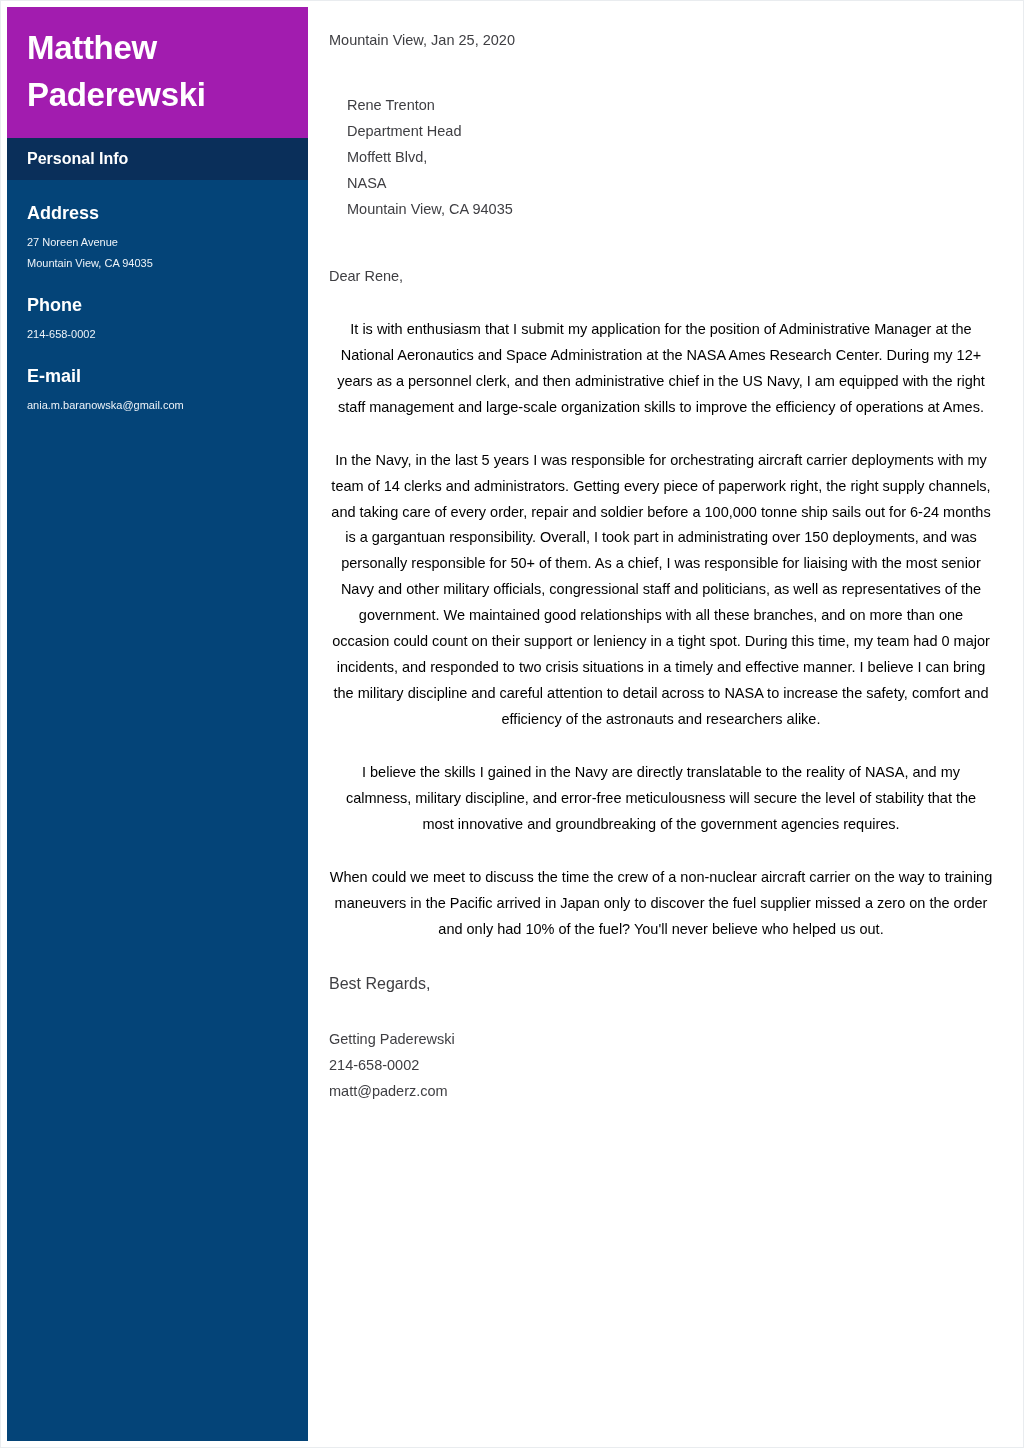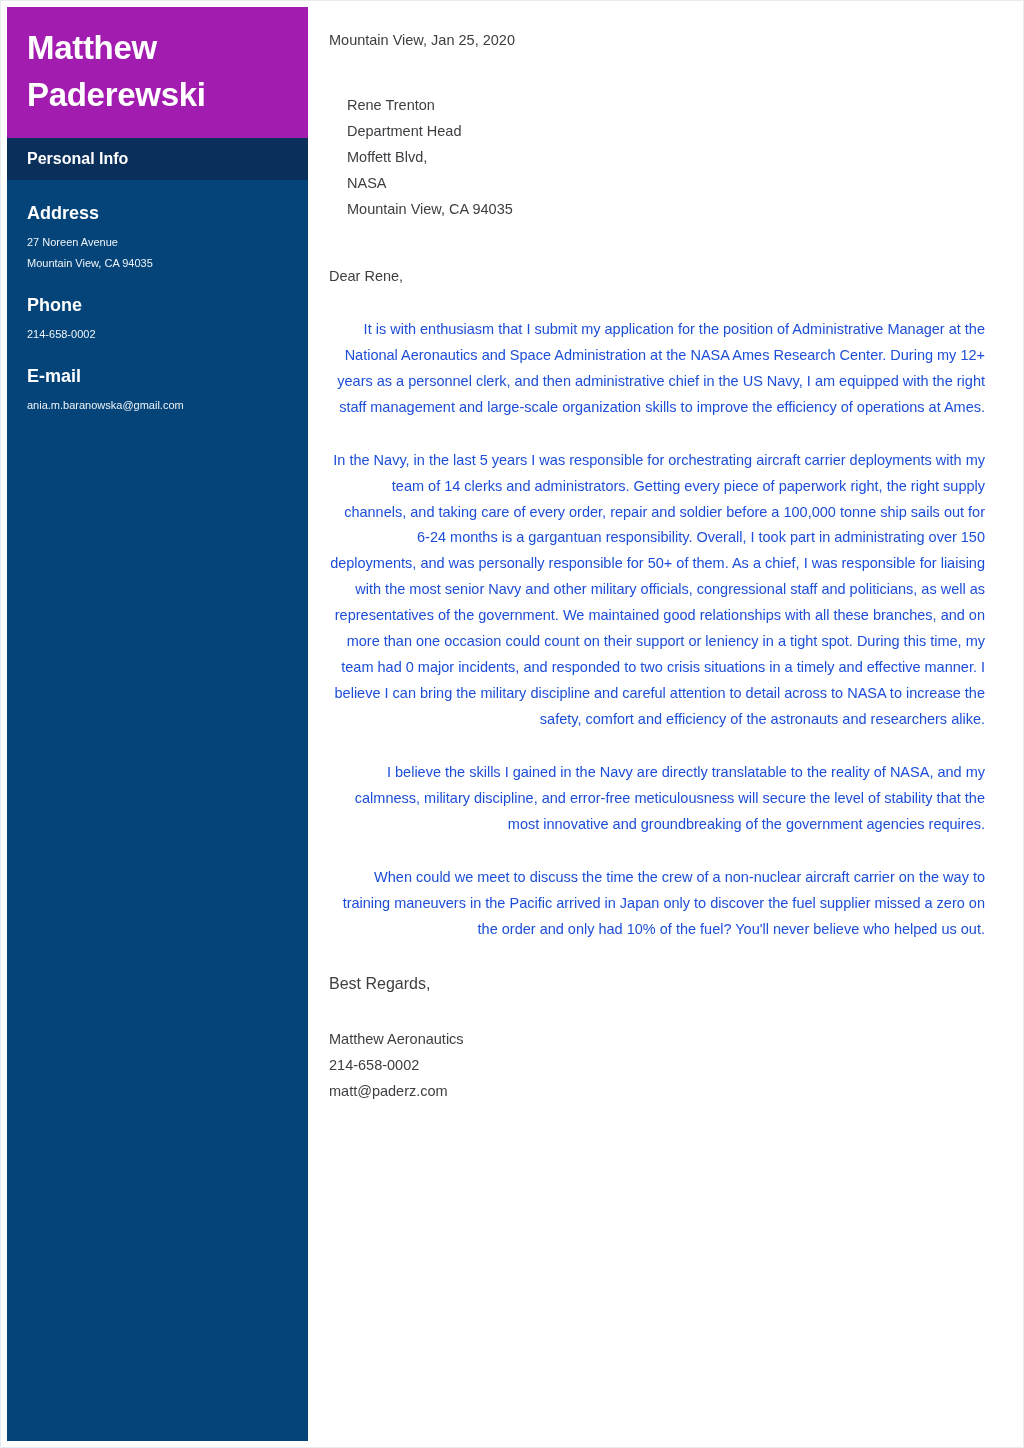--- a/index.html
+++ b/index.html
@@ -114,24 +114,24 @@
 
   .salutation {
     font-size: 14.5px;
     color: #3e3e42;
     line-height: 1.79;
     margin-bottom: 27px;
   }
 
   .body-para {
     font-size: 14.5px;
-    color: #1d4ed8;
-    line-height: 1.79;
-    margin: 0 8px 27px 0;
-    text-align: right;
+    color: #000000;
+    line-height: 1.79;
+    margin: 0 0 27px 0;
+    text-align: center;
   }
 
   .closing {
     font-size: 16px;
     color: #3e3e42;
     line-height: 1.79;
     margin-bottom: 29px;
   }
   .sign-line {
     font-size: 14.5px;
@@ -193,20 +193,20 @@
     <div class="salutation">Dear Rene,</div>
 
     <p class="body-para">It is with enthusiasm that I submit my application for the position of Administrative Manager at the National Aeronautics and Space Administration at the NASA Ames Research Center. During my 12+ years as a personnel clerk, and then administrative chief in the US Navy, I am equipped with the right staff management and large-scale organization skills to improve the efficiency of operations at Ames.</p>
     <p class="body-para">In the Navy, in the last 5 years I was responsible for orchestrating aircraft carrier deployments with my team of 14 clerks and administrators. Getting every piece of paperwork right, the right supply channels, and taking care of every order, repair and soldier before a 100,000 tonne ship sails out for 6-24 months is a gargantuan responsibility. Overall, I took part in administrating over 150 deployments, and was personally responsible for 50+ of them. As a chief, I was responsible for liaising with the most senior Navy and other military officials, congressional staff and politicians, as well as representatives of the government. We maintained good relationships with all these branches, and on more than one occasion could count on their support or leniency in a tight spot. During this time, my team had 0 major incidents, and responded to two crisis situations in a timely and effective manner. I believe I can bring the military discipline and careful attention to detail across to NASA to increase the safety, comfort and efficiency of the astronauts and researchers alike.</p>
     <p class="body-para">I believe the skills I gained in the Navy are directly translatable to the reality of NASA, and my calmness, military discipline, and error-free meticulousness will secure the level of stability that the most innovative and groundbreaking of the government agencies requires.</p>
     <p class="body-para">When could we meet to discuss the time the crew of a non-nuclear aircraft carrier on the way to training maneuvers in the Pacific arrived in Japan only to discover the fuel supplier missed a zero on the order and only had 10% of the fuel? You'll never believe who helped us out.</p>
 
     <div class="closing">Best Regards,</div>
 
     <div class="signature-block">
-      <div class="sign-line">Matthew Aeronautics</div>
+      <div class="sign-line">Getting Paderewski</div>
       <div class="sign-line">214-658-0002</div>
       <div class="sign-line">matt@paderz.com</div>
     </div>
 
   </main>
 
 </div>
 
 </body></html>

